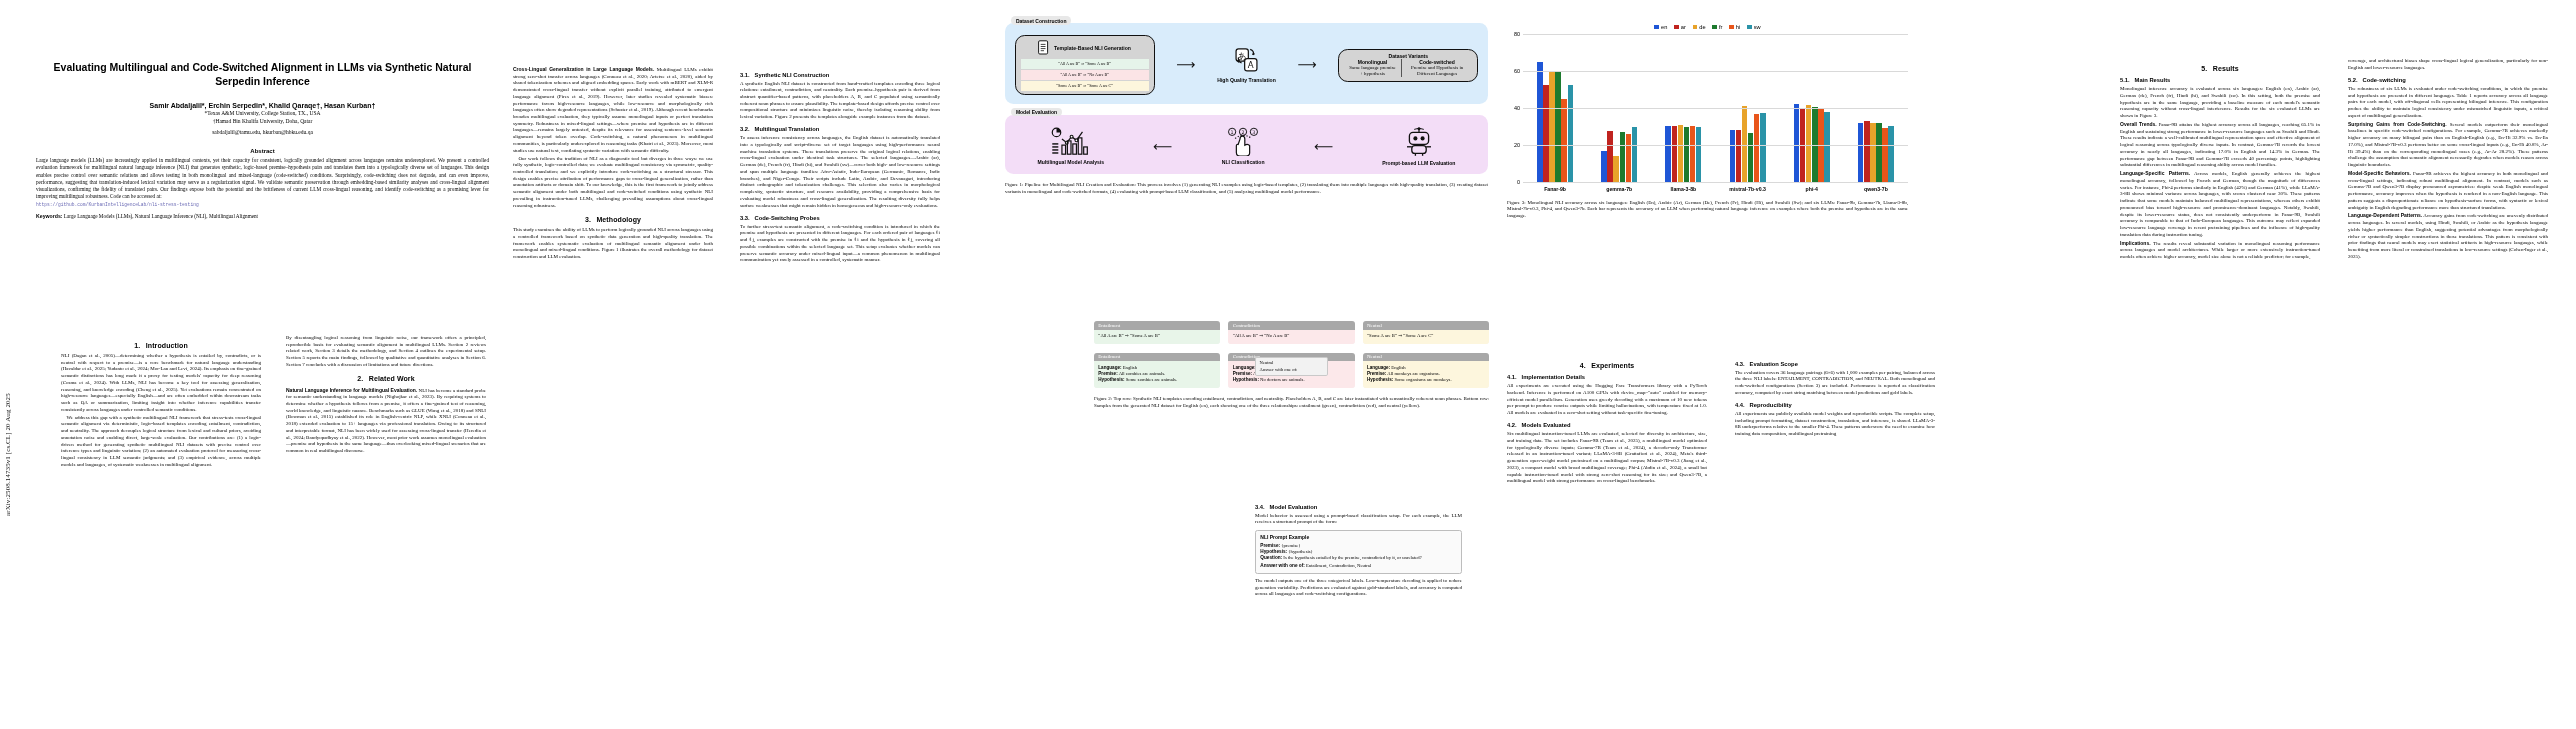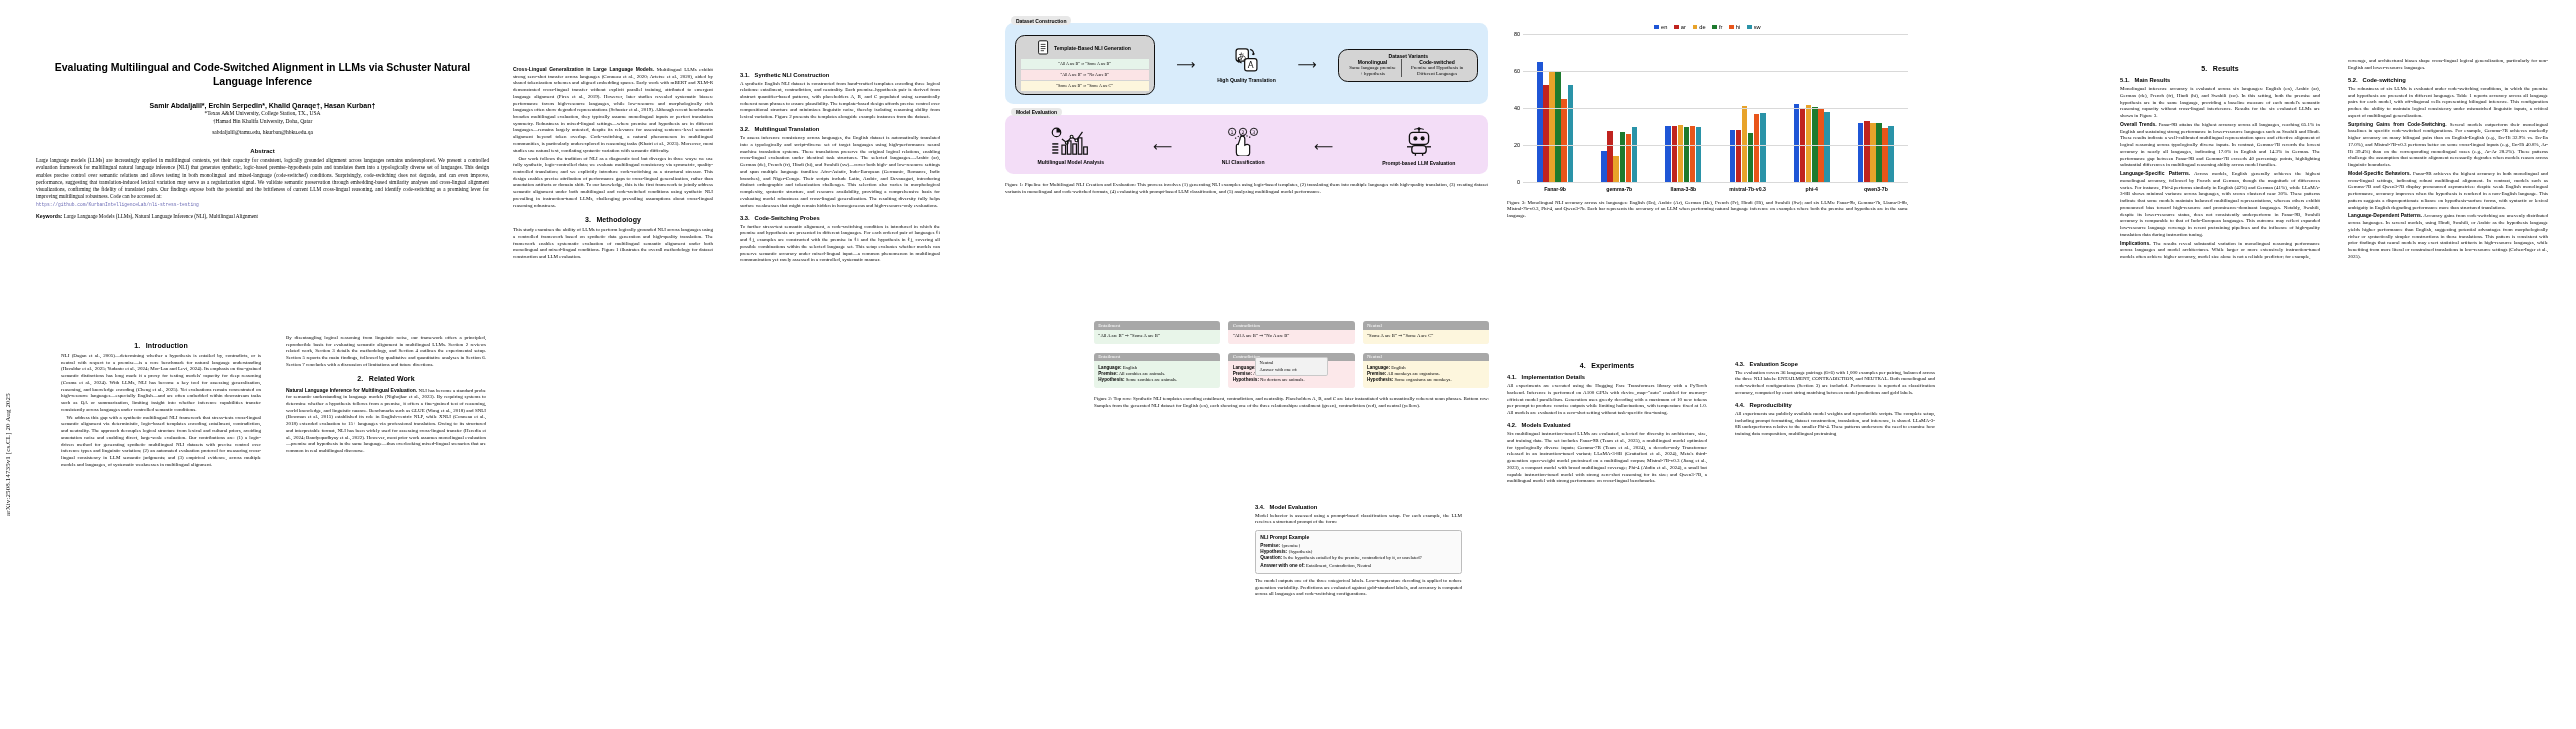--- a/index.html
+++ b/index.html
@@ -128,21 +128,21 @@
            padding:2.4px 3.6px; font-size:4.6px; line-height:1.35; }
 </style>
 </head>
 <body>
 
 <div class="page">
 
   <div class="arxiv-stamp">arXiv:2508.14735v1  [cs.CL]  20 Aug 2025</div>
 
   <div class="titleblock">
-    <div class="ptitle">Evaluating Multilingual and Code-Switched Alignment in LLMs via Schuster Natural Language Inference</div>
+    <div class="ptitle">Evaluating Multilingual and Code-Switched Alignment in LLMs via Synthetic Natural Serpedin Inference</div>
     <div class="authors">Samir Abdaljalil*, Erchin Serpedin*, Khalid Qaraqe†, Hasan Kurban†</div>
     <div class="affil">*Texas A&amp;M University, College Station, TX., USA</div>
     <div class="affil">†Hamad Bin Khalifa University, Doha, Qatar</div>
     <div class="email">sabdaljalil@tamu.edu, hkurban@hbku.edu.qa</div>
     <div class="abs-h">Abstract</div>
     <div class="abs-body">
       <span>Large language models (LLMs) are increasingly applied in multilingual contexts, yet their capacity for consistent, logically grounded alignment across languages remains underexplored. We present a controlled evaluation framework for multilingual natural language inference (NLI) that generates synthetic, logic-based premise–hypothesis pairs and translates them into a typologically diverse set of languages. This design enables precise control over semantic relations and allows testing in both monolingual and mixed-language (code-switched) conditions. Surprisingly, code-switching does not degrade, and can even improve, performance, suggesting that translation-induced lexical variation may serve as a regularization signal. We validate semantic preservation through embedding-based similarity analyses and cross-lingual alignment visualizations, confirming the fidelity of translated pairs. Our findings expose both the potential and the brittleness of current LLM cross-lingual reasoning, and identify code-switching as a promising lever for improving multilingual robustness. Code can be accessed at:</span>
       <br>
       <span class="mono">https://github.com/KurbanIntelligenceLab/nli-stress-testing</span>
     </div>

